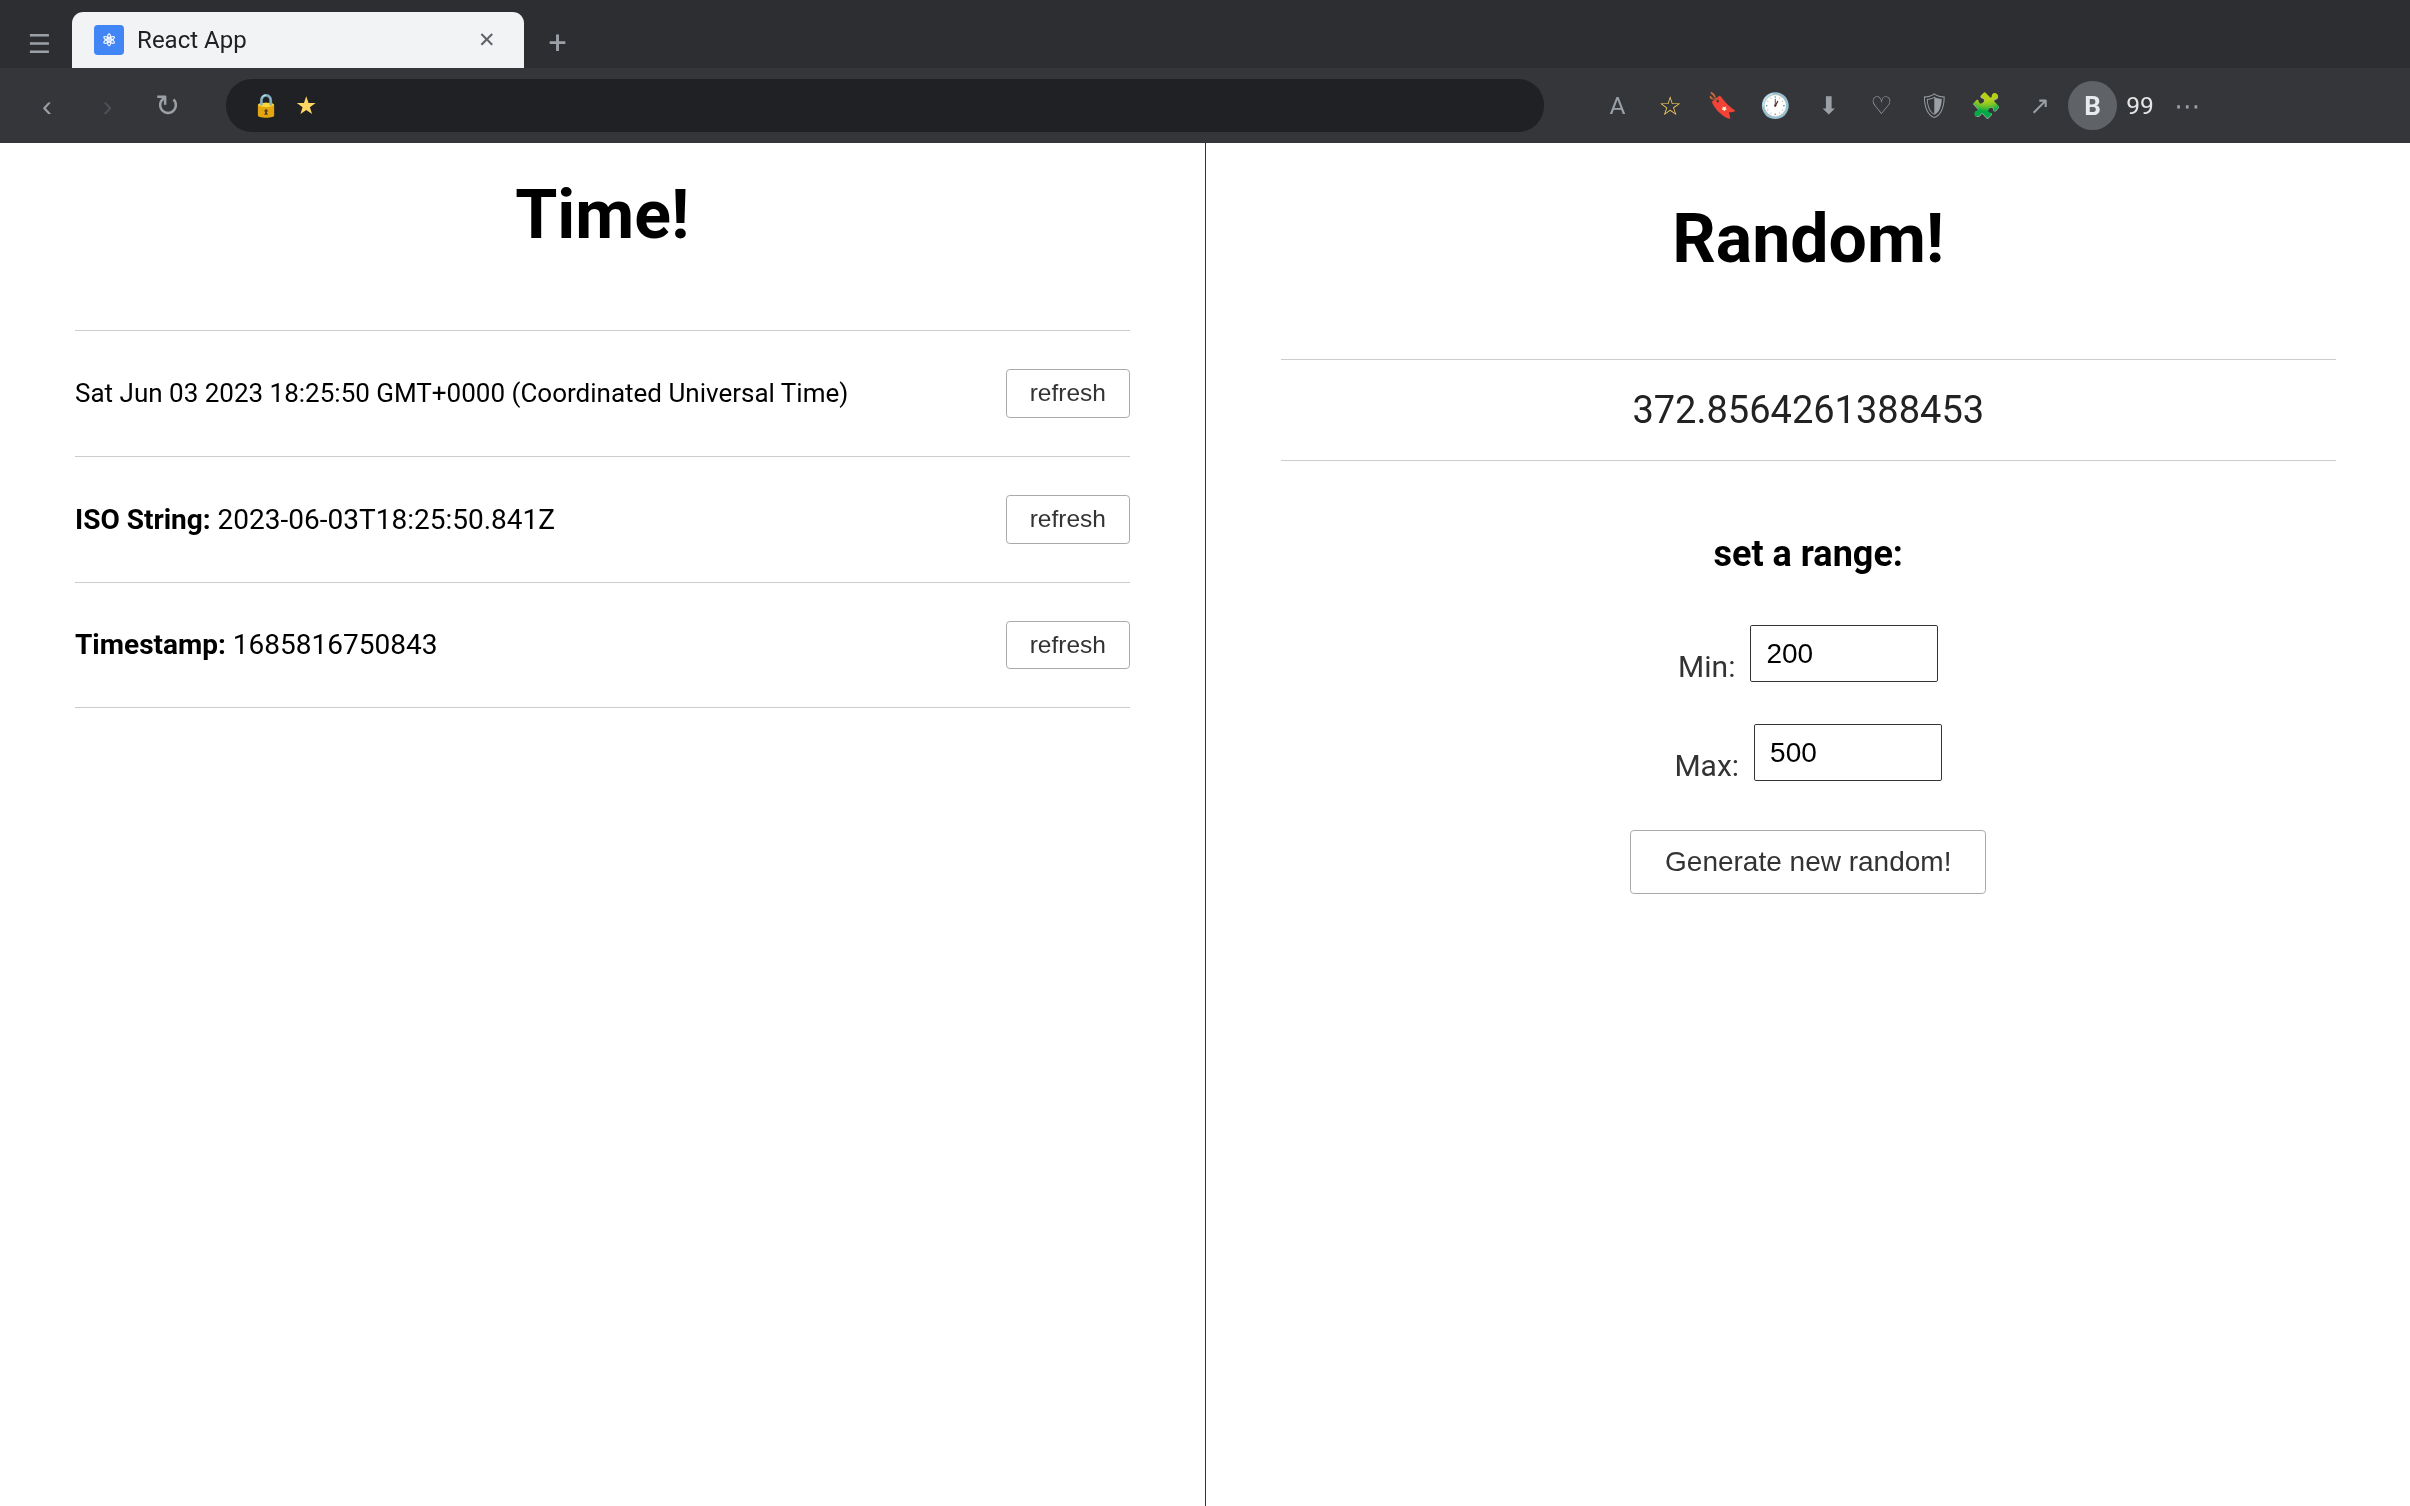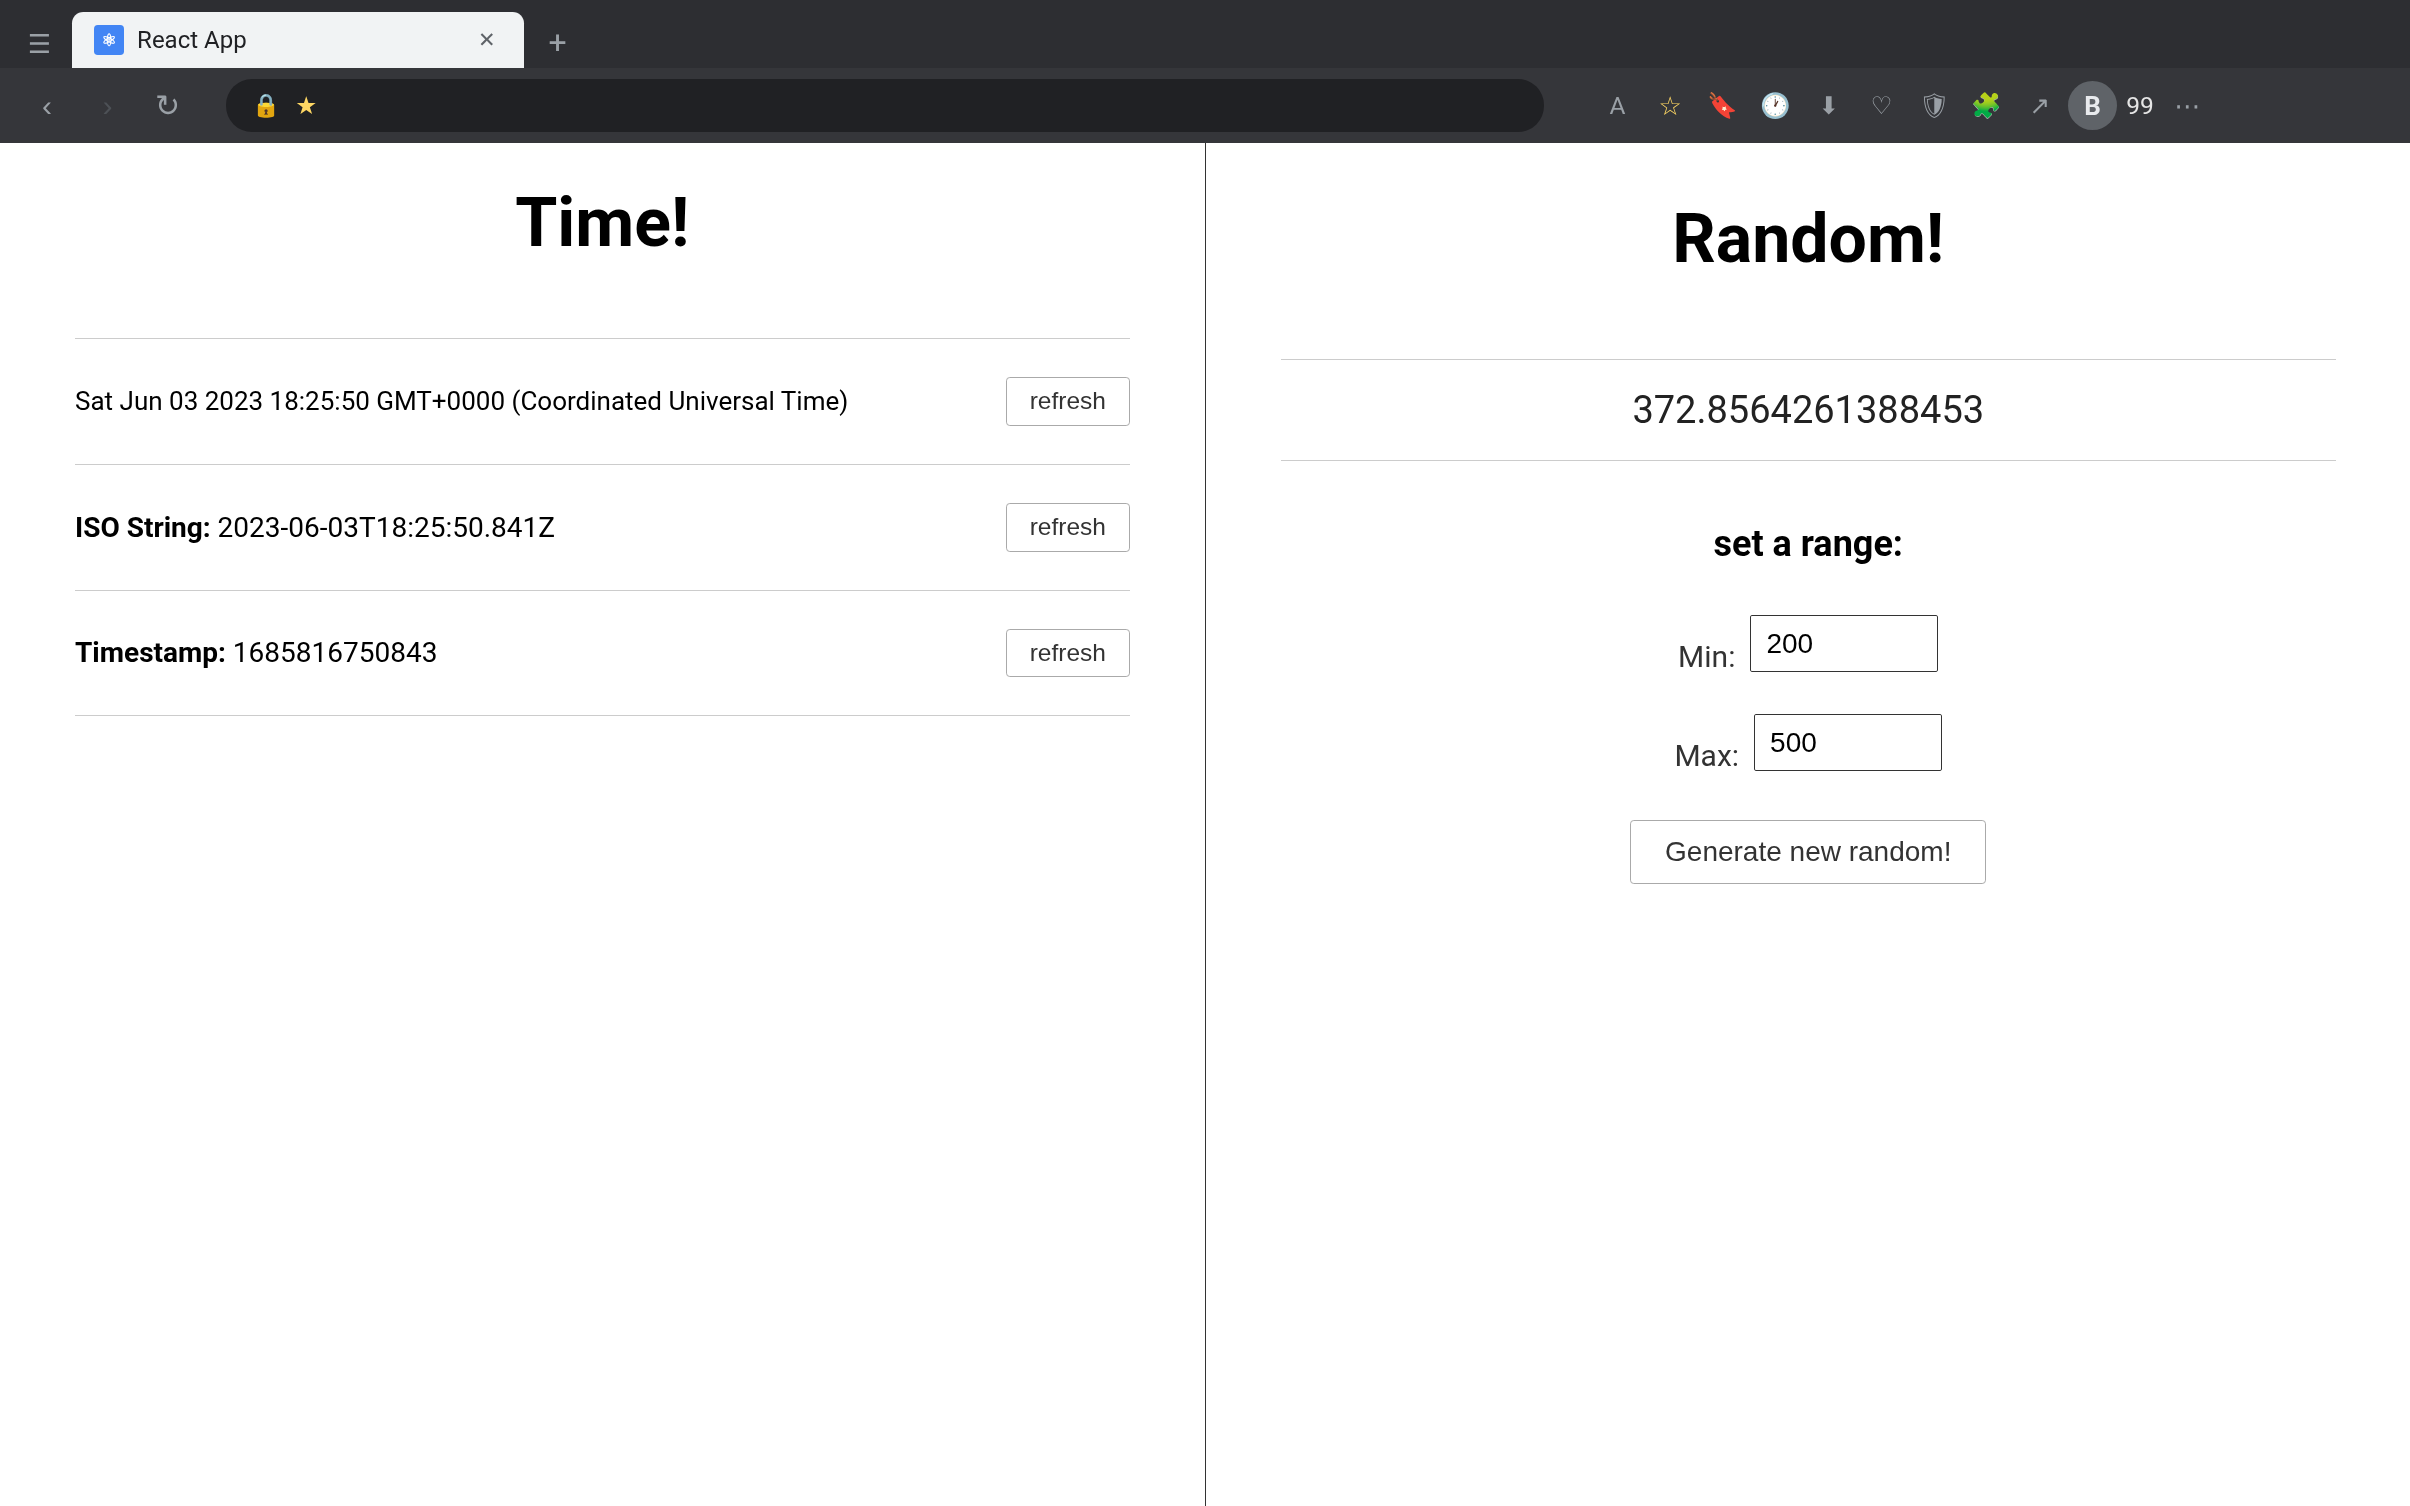--- a/index.html
+++ b/index.html
@@ -41,21 +41,21 @@
     .browser-body {
       display: flex;
       width: 100%;
       height: calc(1507px - 143px);
       background: #ffffff;
     }
 
     .left-panel {
       width: 50%;
       border-right: 1.9px solid #333;
-      padding: 40px 75px;
+      padding: 32px 75px;
       display: flex;
       flex-direction: column;
       align-items: center;
     }
 
     .right-panel {
       width: 50%;
       padding: 56px 75px;
       display: flex;
       flex-direction: column;
@@ -107,21 +107,21 @@
 
     
     .random-value {
       font-size: 38px;
       color: #222;
       text-align: center;
       padding: 28px 0;
       width: 100%;
       border-top: 1.4px solid #ccc;
       border-bottom: 1.4px solid #ccc;
-      margin-bottom: 38px;
+      margin-bottom: 48px;
     }
 
     .range-section {
       width: 100%;
       text-align: center;
     }
 
     .range-title {
       font-size: 36px;
       font-weight: bold;

